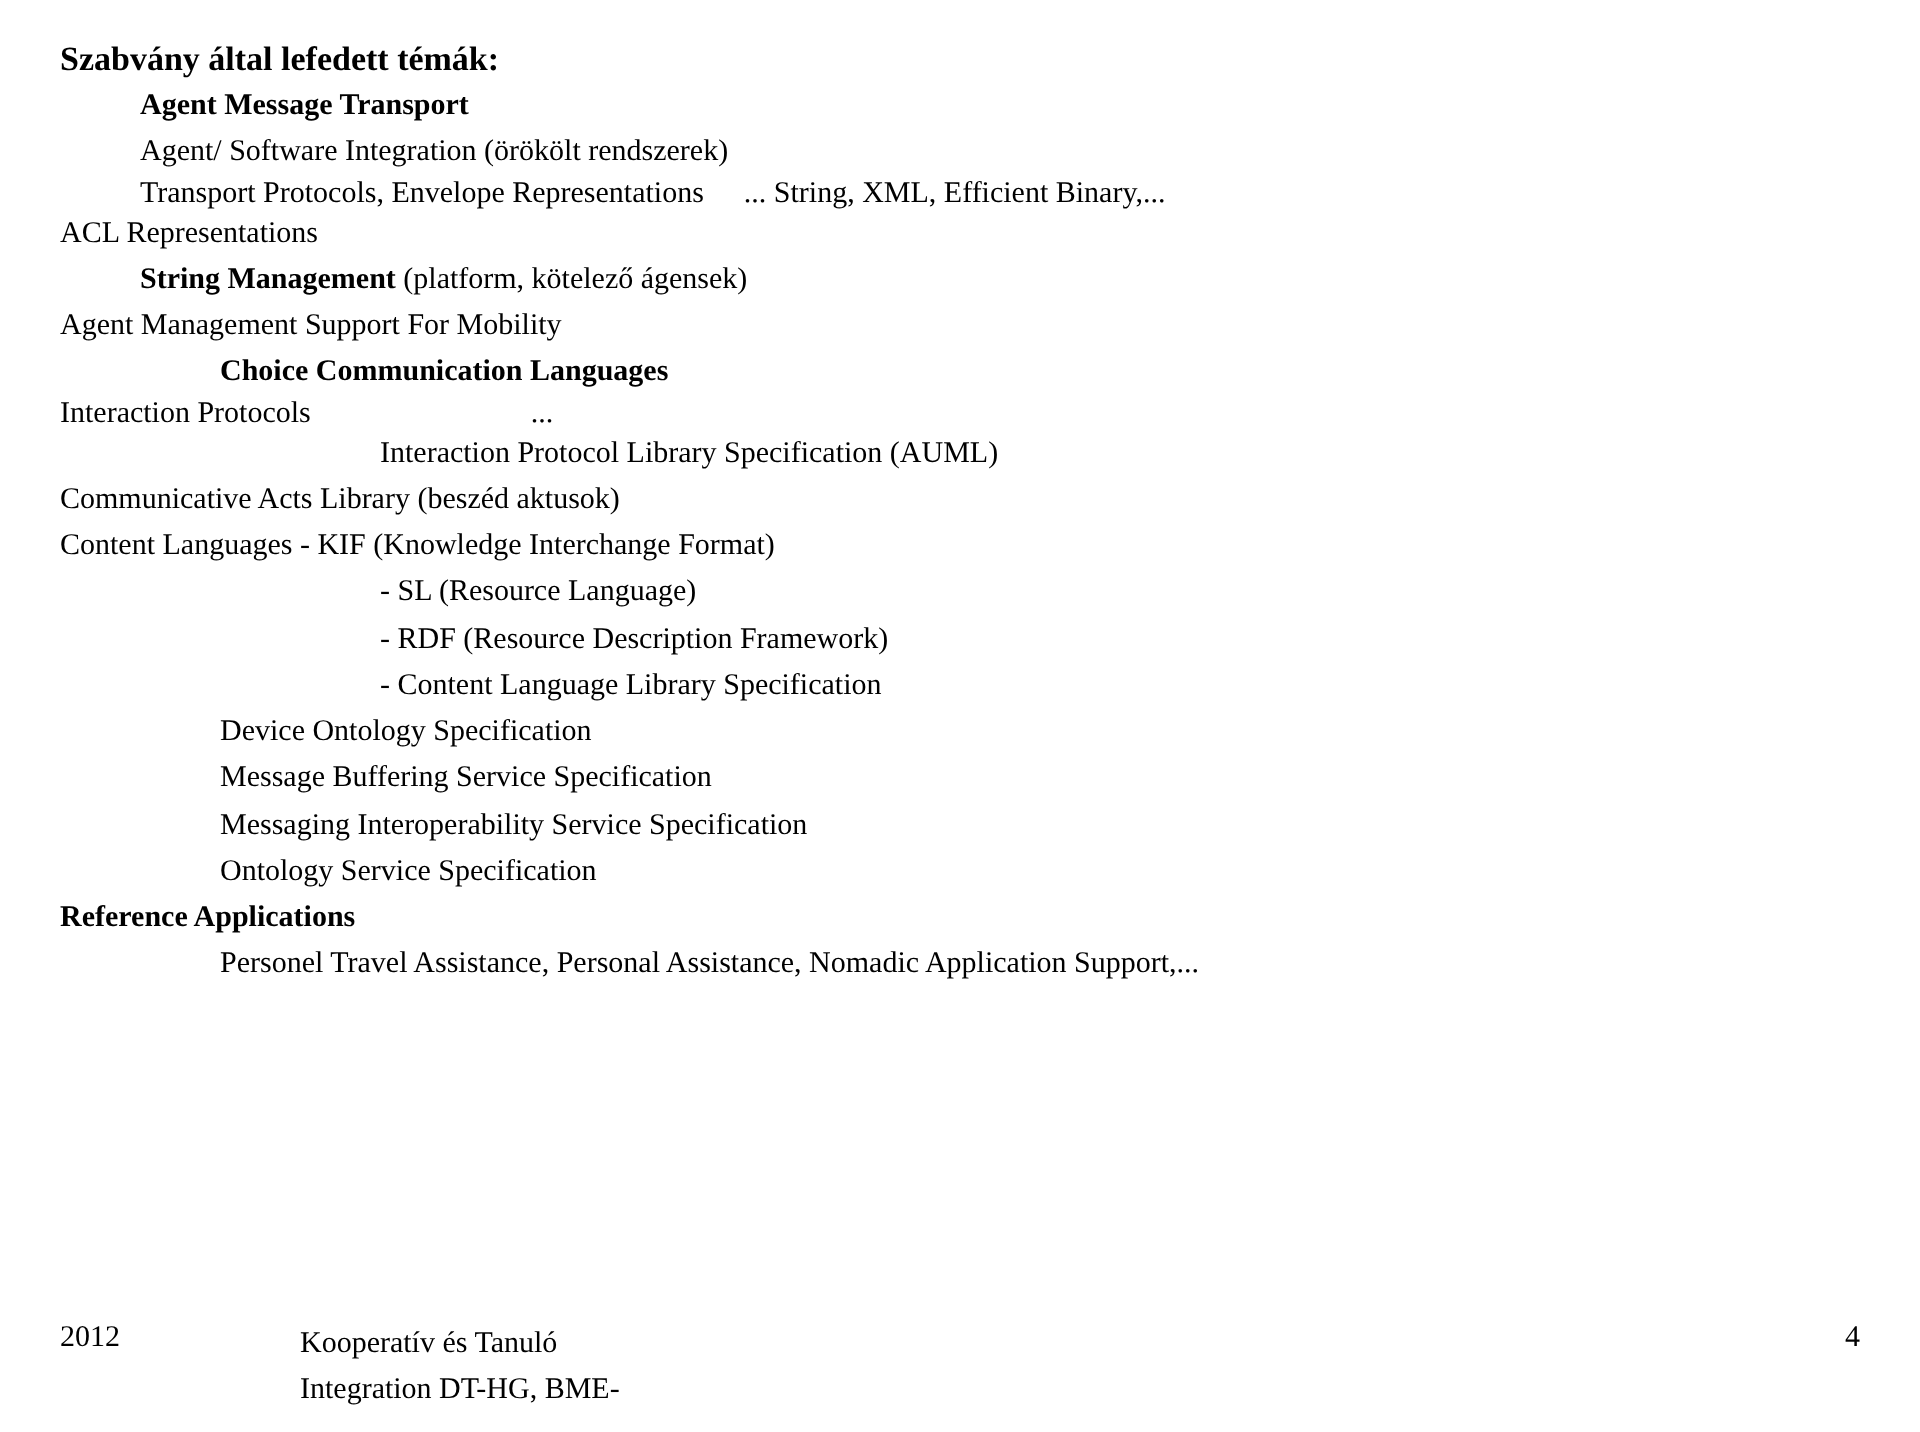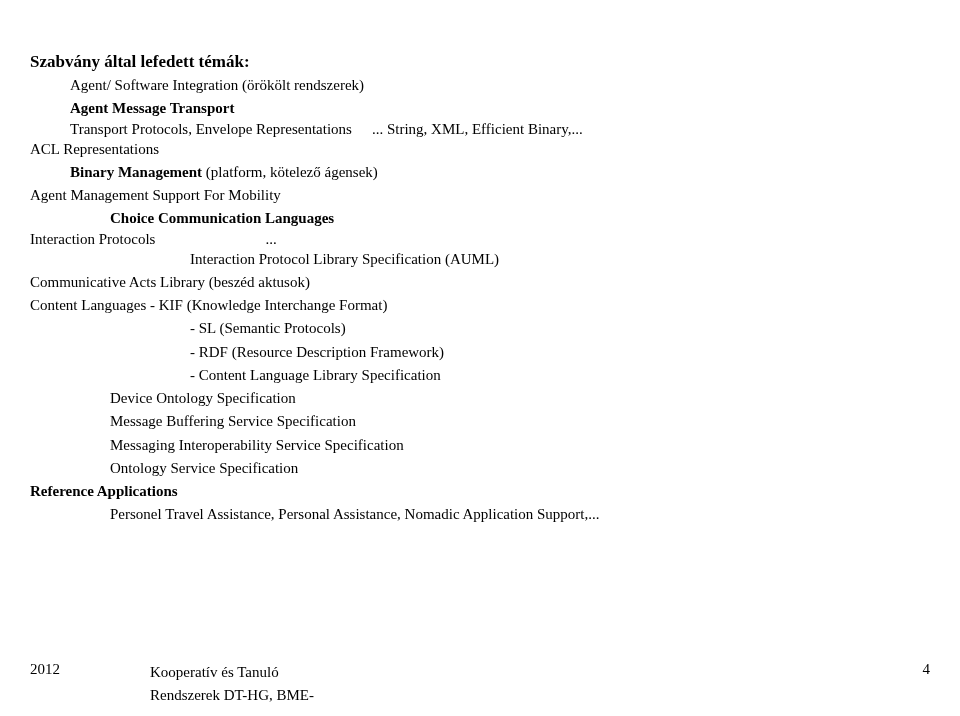--- a/index.html
+++ b/index.html
@@ -19,21 +19,20 @@
     }
 
     .main-content {
       width: 100%;
     }
 
     .section-title {
       font-size: 17px;
       font-weight: bold;
       margin-bottom: 2px;
-      margin-top: 32px;
     }
 
     .item-bold {
       font-weight: bold;
     }
 
     .line {
       line-height: 1.55;
       display: block;
     }
@@ -95,53 +94,53 @@
     }
   </style>
 </head>
 <body>
 
 <div class="main-content">
 
   <div class="section-title">Szabvány által lefedett témák:</div>
 
 
+  <span class="line item-bold indent-1">Agent Message Transport</span>
+
   <span class="line indent-1">Agent/ Software Integration (örökölt rendszerek)</span>
-
-  <span class="line item-bold indent-1">Agent Message Transport</span>
 
   <div class="two-col-line">
     <span class="left-part indent-1">Transport Protocols, Envelope Representations</span>
     <span class="right-part">... String, XML, Efficient Binary,...</span>
   </div>
 
   <span class="line">ACL Representations</span>
 
 
   <span class="line indent-1">
-    <span class="item-bold">Binary Management</span><span> (platform, kötelező ágensek)</span>
+    <span class="item-bold">String Management</span><span> (platform, kötelező ágensek)</span>
   </span>
 
   <span class="line">Agent Management Support For Mobility</span>
 
   <span class="line item-bold indent-2">Choice Communication Languages</span>
 
   <div class="two-col-line">
     <span class="left-part">Interaction Protocols</span>
     <span style="padding-left: 110px;">...</span>
   </div>
 
   <span class="line indent-3">Interaction Protocol Library Specification (AUML)</span>
 
   <span class="line">Communicative Acts Library (beszéd aktusok)</span>
 
   <span class="line">Content Languages - KIF (Knowledge Interchange Format)</span>
 
 
-  <span class="line indent-3">- SL (Semantic Protocols)</span>
+  <span class="line indent-3">- SL (Resource Language)</span>
 
   <span class="line indent-3">- RDF (Resource Description Framework)</span>
 
   <span class="line indent-3">- Content Language Library Specification</span>
 
   <span class="line indent-2">Device Ontology Specification</span>
 
   <span class="line indent-2">Message Buffering Service Specification</span>
 
   <span class="line indent-2">Messaging Interoperability Service Specification</span>
@@ -151,16 +150,16 @@
   <span class="line item-bold">Reference Applications</span>
 
   <span class="line indent-2">Personel Travel Assistance, Personal Assistance, Nomadic Application Support,...</span>
 
 </div>
 
 <div class="footer">
   <div class="footer-left">2012</div>
   <div class="footer-center">
     <div>Kooperatív és Tanuló</div>
-    <div>Rendszerek DT-HG, BME-</div>
+    <div>Integration DT-HG, BME-</div>
   </div>
   <div class="footer-right">4</div>
 </div>
 
 </body></html>

